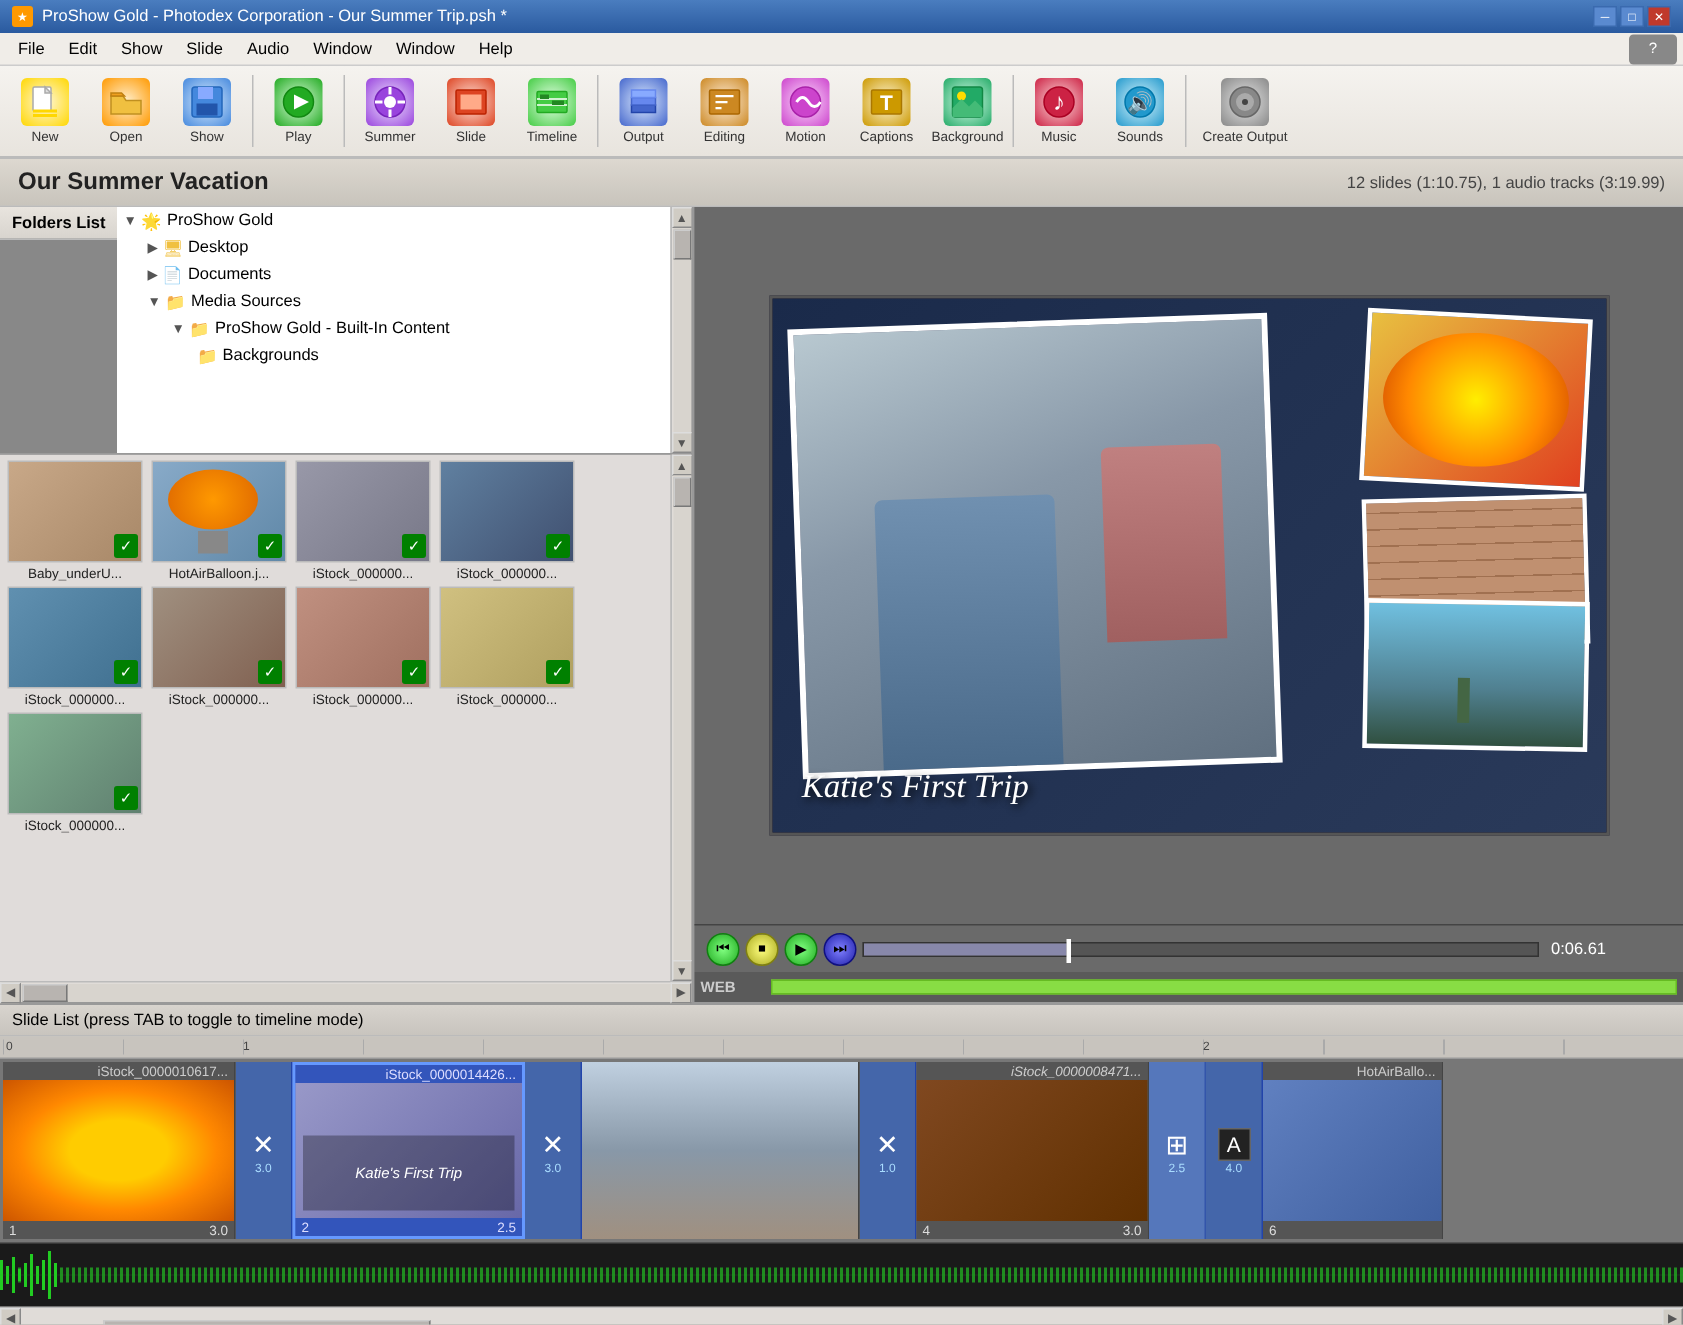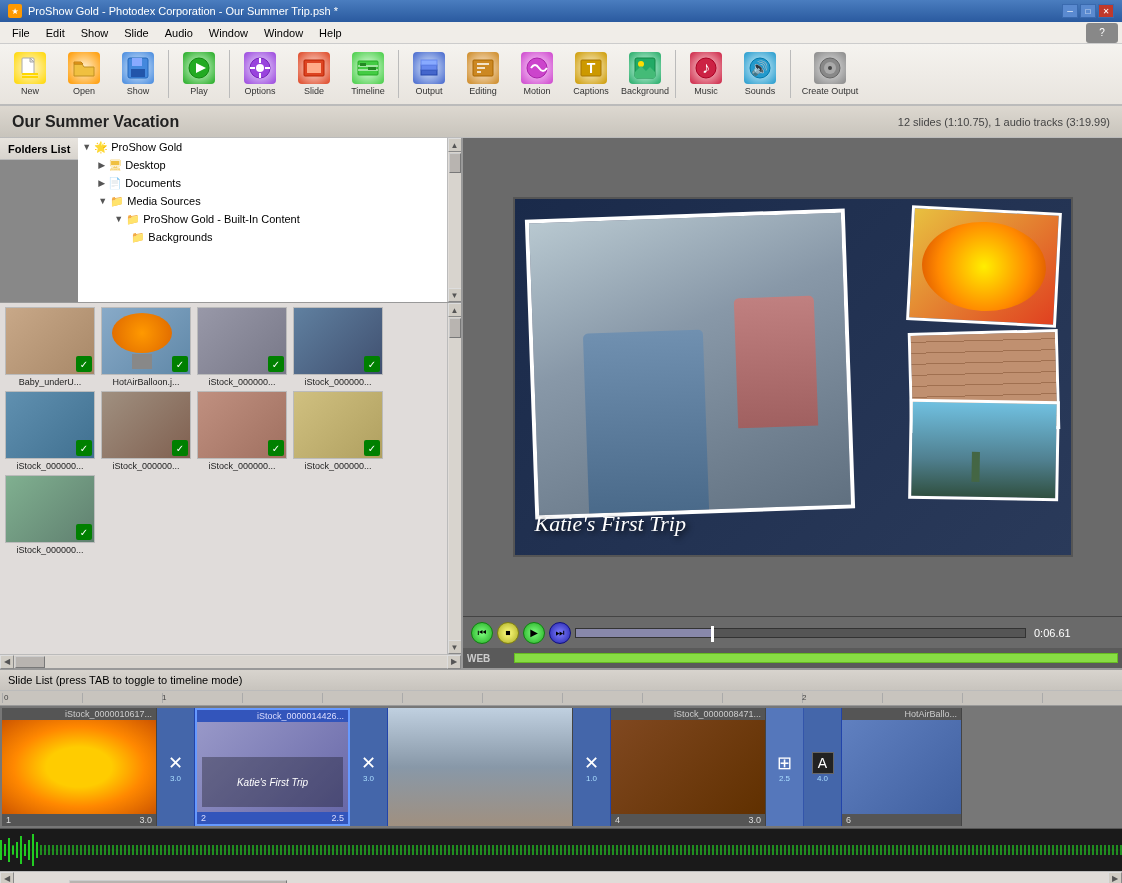--- a/index.html
+++ b/index.html
@@ -187,21 +187,21 @@
     <div class="tb-icon ic-options">
       <svg width="24" height="24" viewBox="0 0 24 24">
           <circle cx="12" cy="12" r="10" fill="#9944dd" stroke="#7722bb"></circle>
           <circle cx="12" cy="12" r="4" fill="white"></circle>
           <rect x="11" y="2" width="2" height="5" fill="white"></rect>
           <rect x="11" y="17" width="2" height="5" fill="white"></rect>
           <rect x="2" y="11" width="5" height="2" fill="white"></rect>
           <rect x="17" y="11" width="5" height="2" fill="white"></rect>
         </svg>
     </div>
-    <span>Options</span>
+    <span>Summer</span>
   </div>
   <div class="toolbar-btn">
     <div class="tb-icon ic-slide">
       <svg width="24" height="24" viewBox="0 0 24 24">
           <rect x="2" y="4" width="20" height="16" rx="1" fill="#dd4422" stroke="#bb2200"></rect>
           <rect x="5" y="7" width="14" height="10" fill="#ffaa88"></rect>
         </svg>
     </div>
     <span>Slide</span>
   </div>
@@ -543,21 +543,21 @@
         <span style="color:#ddd;font-size:9px;">4.0</span>
       </div>
     </div>
 
     <div style="width:38px;background:#4466aa;display:flex;flex-direction:column;align-items:center;justify-content:center;flex-shrink:0;border-right:1px solid #2244aa;">
       <div style="color:white;font-size:18px;">✕</div>
       <div style="color:#aaddff;font-size:8px;">1.0</div>
     </div>
 
     <div style="display:flex;flex-direction:column;width:155px;background:#666;border-right:1px solid #444;position:relative;flex-shrink:0;">
-      <div style="font-size:9px;color:#ccc;padding:1px 4px;background:#555;">iStock_0000008471...</div>
+      <div style="font-size:9px;color:#ccc;padding:1px 4px;background:#555;font-style:italic;">iStock_0000008471...</div>
       <div style="flex:1;background:linear-gradient(135deg,#804820,#603000);overflow:hidden;"></div>
       <div style="display:flex;justify-content:space-between;padding:1px 4px;background:#555;">
         <span style="color:#ddd;font-size:9px;">4</span>
         <span style="color:#ddd;font-size:9px;">3.0</span>
       </div>
     </div>
 
     <div style="width:38px;background:#5577bb;display:flex;flex-direction:column;align-items:center;justify-content:center;flex-shrink:0;border-right:1px solid #3355aa;">
       <div style="color:white;font-size:18px;">⊞</div>
       <div style="color:#aaddff;font-size:8px;">2.5</div>

